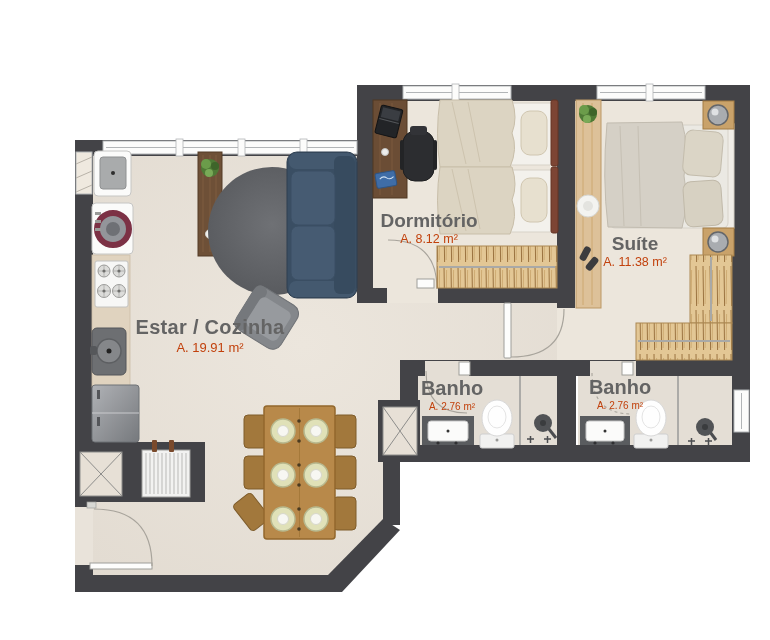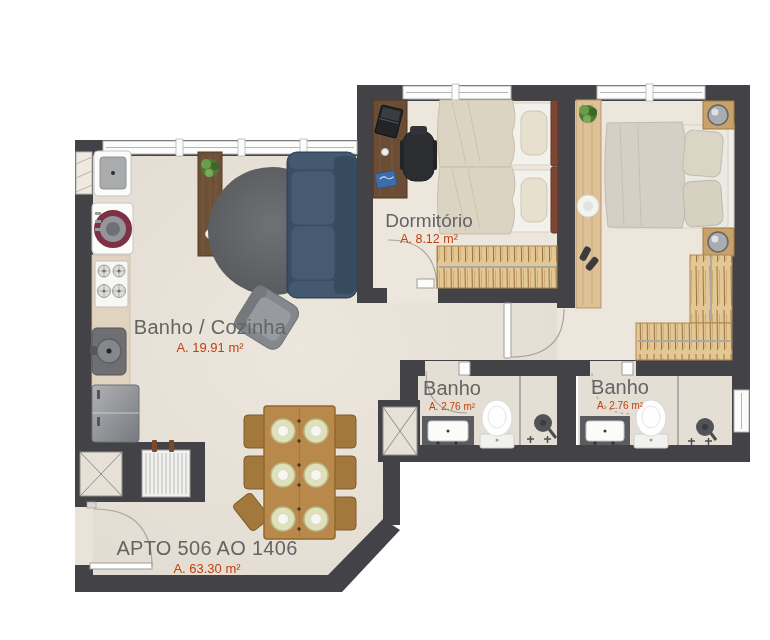--- a/index.html
+++ b/index.html
@@ -1,21 +1,21 @@
 <!DOCTYPE html>
 <html><head>
 <meta charset="utf-8">
 <style>
   html,body{margin:0;padding:0;background:#ffffff;}
   .plan{position:relative;width:770px;height:640px;background:#ffffff;overflow:hidden;}
   .plan svg{position:absolute;left:0;top:0;}
   .room-label{position:absolute;transform:translate(-50%,-50%);text-align:center;
     color:#646464;font-family:"Liberation Sans",sans-serif;pointer-events:none;
     line-height:1.18;white-space:nowrap;}
-  .rl-name{font-weight:normal;}
+  .rl-name{font-weight:bold;}
   .rl-area{color:#c2410c;}
   .size-lg .rl-name{font-size:20px;letter-spacing:.3px;}
   .size-lg .rl-area{font-size:13px;}
   .size-md .rl-name{font-size:19px;}
   .size-md .rl-area{font-size:12.5px;}
   .size-sm .rl-name{font-size:20px;}
   .size-sm .rl-area{font-size:10px;}
 </style>
 </head>
 <body>
@@ -387,32 +387,32 @@
     <g>
       <path d="M707 428 L716 440" stroke="#4b4d50" stroke-width="3"></path>
       <circle cx="705" cy="427" r="9" fill="#515356"></circle>
       <circle cx="705" cy="427" r="3" fill="#3a3c3e"></circle>
       <path d="M688 441 h7 M691.5 438 v7 M705 441 h7 M708.5 438 v7" stroke="#4b4d50" stroke-width="1.5"></path>
     </g>
   </g>
 </svg>
 
 <div class="room-label size-lg" style="left:210px;top:335px;">
-  <div class="rl-name">Banho / Cozinha</div>
+  <div class="rl-name">Estar / Cozinha</div>
   <div class="rl-area">A. 19.91 m²</div>
 </div>
 <div class="room-label size-md" style="left:429px;top:229px;">
   <div class="rl-name">Dormitório</div>
   <div class="rl-area">A. 8.12 m²</div>
 </div>
+<div class="room-label size-md" style="left:635px;top:252px;">
+  <div class="rl-name">Suíte</div>
+  <div class="rl-area">A. 11.38 m²</div>
+</div>
 <div class="room-label size-sm" style="left:452px;top:395px;">
   <div class="rl-name">Banho</div>
   <div class="rl-area">A. 2.76 m²</div>
 </div>
 <div class="room-label size-sm" style="left:620px;top:394px;">
   <div class="rl-name">Banho</div>
   <div class="rl-area">A. 2.76 m²</div>
 </div>
-<div class="room-label size-lg" style="left:207px;top:556px;">
-  <div class="rl-name">APTO 506 AO 1406</div>
-  <div class="rl-area">A. 63.30 m²</div>
-</div>
 </div>
 
 </body></html>

